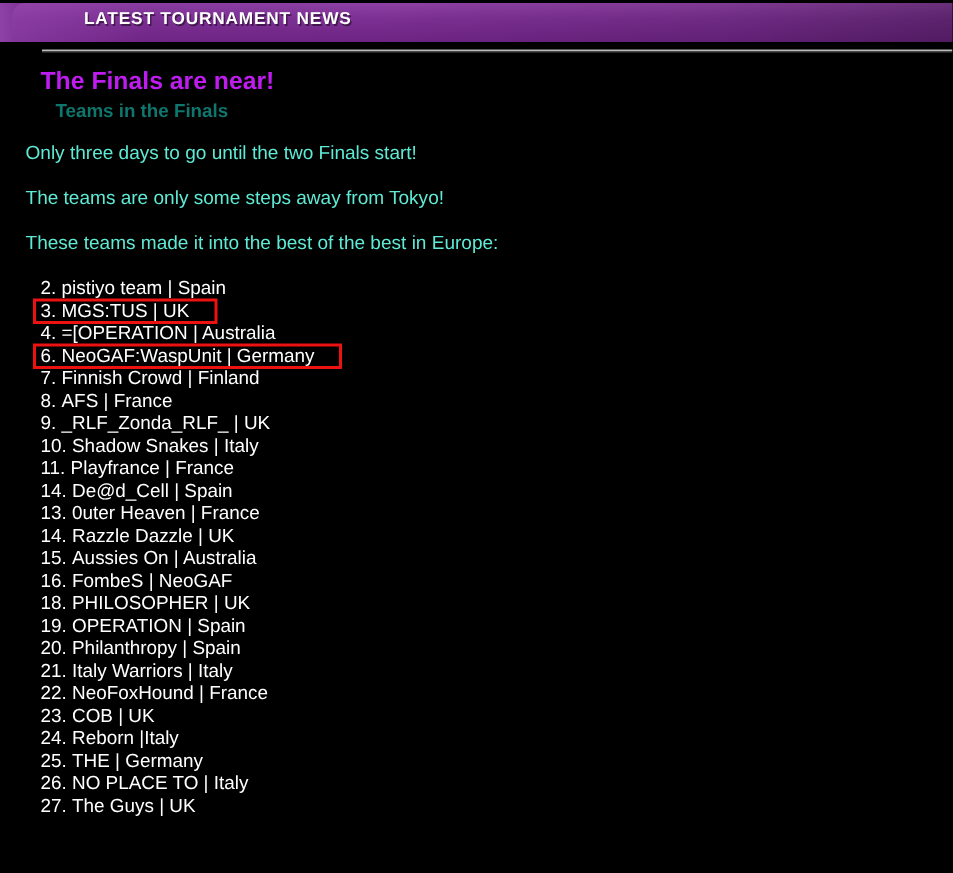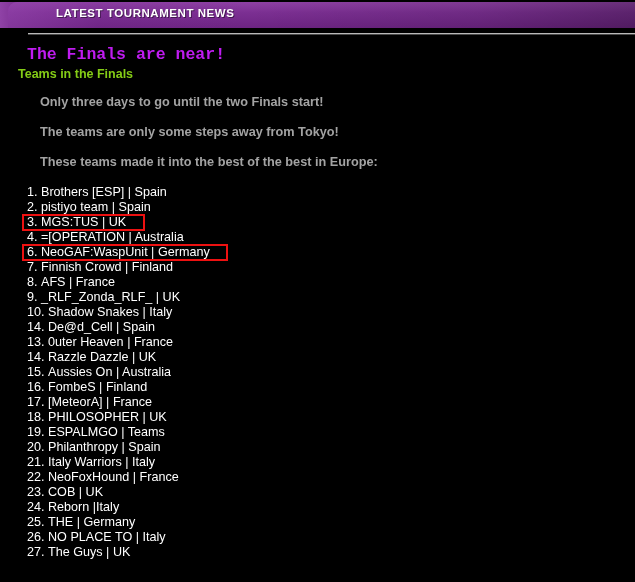--- a/index.html
+++ b/index.html
@@ -102,39 +102,37 @@
     width: 635px;
   }
   .news-title {
     position: absolute;
     left: 27px;
     top: 7px;
     font-size: 16.5px;
     font-weight: bold;
     color: #bf1cf0;
     white-space: nowrap;
-    font-family: Liberation Mono, monospace;
   }
   .news-subtitle {
     position: absolute;
-    left: 18px;
+    left: 37px;
     top: 29px;
     font-size: 12.5px;
     font-weight: bold;
-    color: #84cc16;
+    color: #0f766e;
     white-space: nowrap;
   }
 
   .para {
     position: absolute;
-    left: 40px;
+    left: 17px;
     font-size: 12.7px;
-    color: #a3a3a3;
-    white-space: nowrap;
-    font-weight: bold;
+    color: #5eead4;
+    white-space: nowrap;
   }
   .para-1 { top: 57px; }
   .para-2 { top: 87px; }
   .para-3 { top: 117px; text-align: center; }
 
   
   .team-list {
     position: absolute;
     left: 27px;
     top: 147px;
@@ -189,37 +187,36 @@
 
   <div class="news-subtitle">Teams in the Finals</div>
 
   <div class="para para-1">Only three days to go until the two Finals start!</div>
 
   <div class="para para-2">The teams are only some steps away from Tokyo!</div>
 
   <div class="para para-3">These teams made it into the best of the best in Europe:</div>
 
   <ul class="team-list" id="team-list">
-      <li class="team-item"><span class="idx">1.</span> <span class="txt">Brothers [ESP] | Spain</span></li>
       <li class="team-item"><span class="idx">2.</span> <span class="txt">pistiyo team | Spain</span></li>
       <li class="team-item highlighted" style="--hl-w: 123px;"><span class="idx">3.</span> <span class="txt">MGS:TUS | UK</span></li>
       <li class="team-item"><span class="idx">4.</span> <span class="txt">=[OPERATION | Australia</span></li>
       <li class="team-item highlighted" style="--hl-w: 206px;"><span class="idx">6.</span> <span class="txt">NeoGAF:WaspUnit | Germany</span></li>
       <li class="team-item"><span class="idx">7.</span> <span class="txt">Finnish Crowd | Finland</span></li>
       <li class="team-item"><span class="idx">8.</span> <span class="txt">AFS | France</span></li>
       <li class="team-item"><span class="idx">9.</span> <span class="txt">_RLF_Zonda_RLF_ | UK</span></li>
       <li class="team-item"><span class="idx">10.</span> <span class="txt">Shadow Snakes | Italy</span></li>
+      <li class="team-item"><span class="idx">11.</span> <span class="txt">Playfrance | France</span></li>
       <li class="team-item"><span class="idx">14.</span> <span class="txt">De@d_Cell | Spain</span></li>
       <li class="team-item"><span class="idx">13.</span> <span class="txt">0uter Heaven | France</span></li>
       <li class="team-item"><span class="idx">14.</span> <span class="txt">Razzle Dazzle | UK</span></li>
       <li class="team-item"><span class="idx">15.</span> <span class="txt">Aussies On | Australia</span></li>
-      <li class="team-item"><span class="idx">16.</span> <span class="txt">FombeS | Finland</span></li>
-      <li class="team-item"><span class="idx">17.</span> <span class="txt">[MeteorA] | France</span></li>
+      <li class="team-item"><span class="idx">16.</span> <span class="txt">FombeS | NeoGAF</span></li>
       <li class="team-item"><span class="idx">18.</span> <span class="txt">PHILOSOPHER | UK</span></li>
-      <li class="team-item"><span class="idx">19.</span> <span class="txt">ESPALMGO | Teams</span></li>
+      <li class="team-item"><span class="idx">19.</span> <span class="txt">OPERATION | Spain</span></li>
       <li class="team-item"><span class="idx">20.</span> <span class="txt">Philanthropy | Spain</span></li>
       <li class="team-item"><span class="idx">21.</span> <span class="txt">Italy Warriors | Italy</span></li>
       <li class="team-item"><span class="idx">22.</span> <span class="txt">NeoFoxHound | France</span></li>
       <li class="team-item"><span class="idx">23.</span> <span class="txt">COB | UK</span></li>
       <li class="team-item"><span class="idx">24.</span> <span class="txt">Reborn |Italy</span></li>
       <li class="team-item"><span class="idx">25.</span> <span class="txt">THE | Germany</span></li>
       <li class="team-item"><span class="idx">26.</span> <span class="txt">NO PLACE TO | Italy</span></li>
       <li class="team-item"><span class="idx">27.</span> <span class="txt">The Guys | UK</span></li>
     </ul>
 

